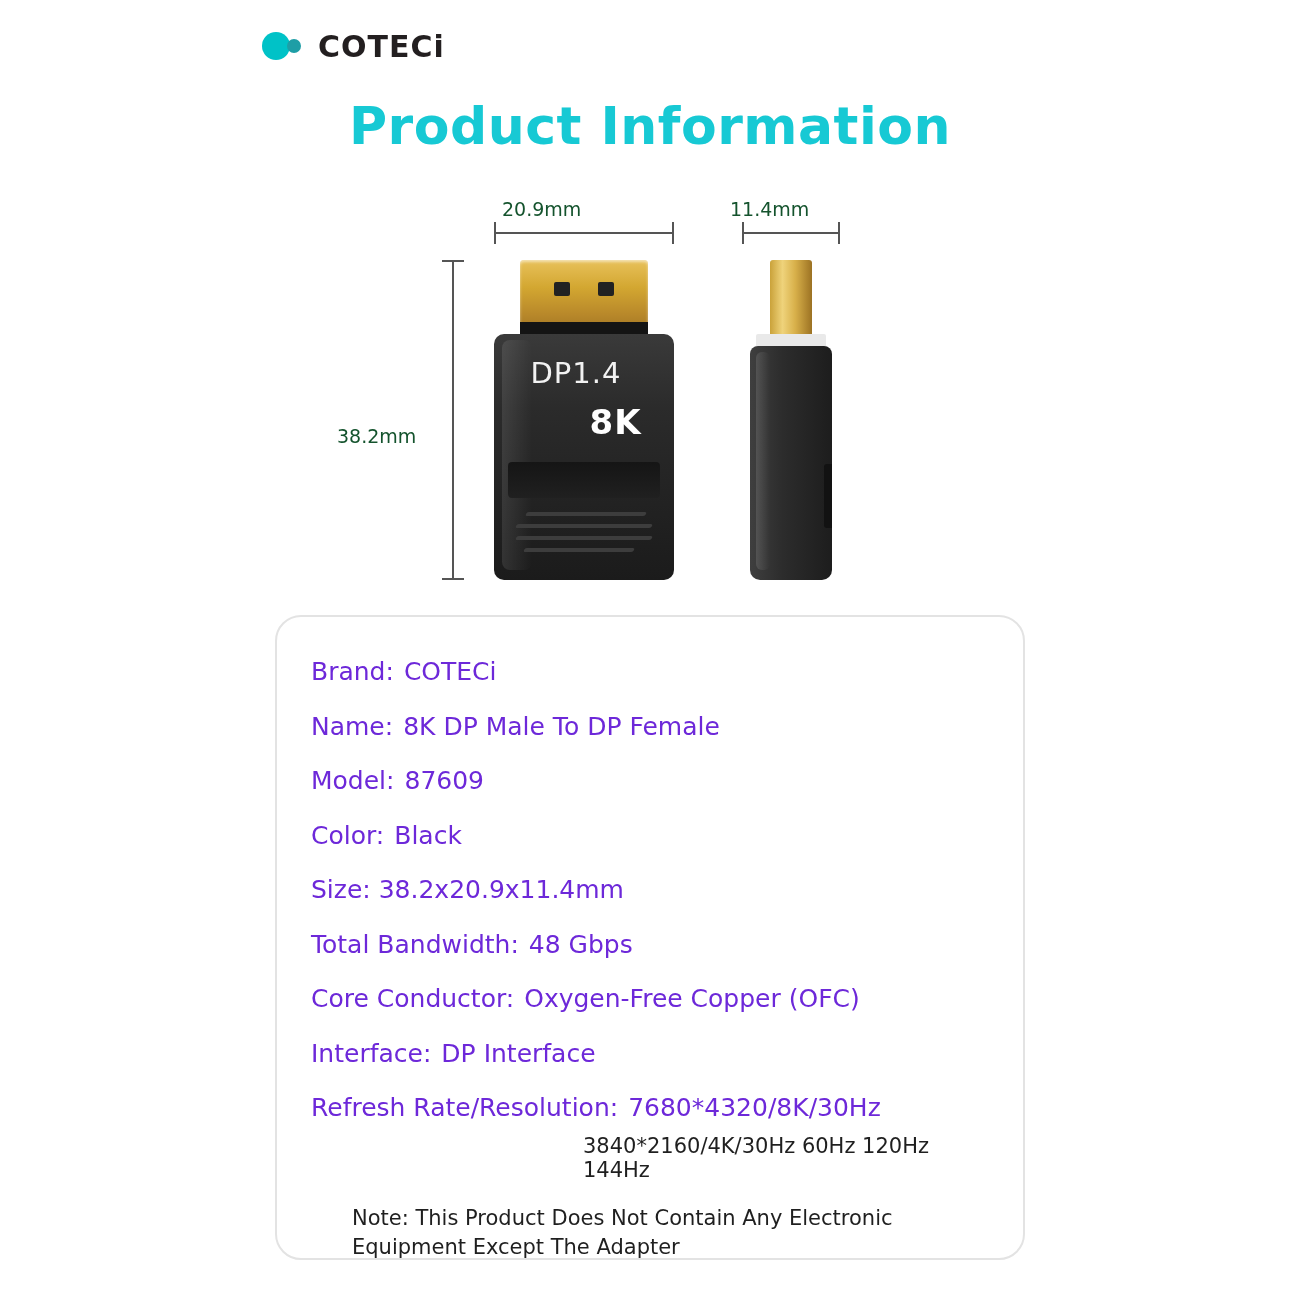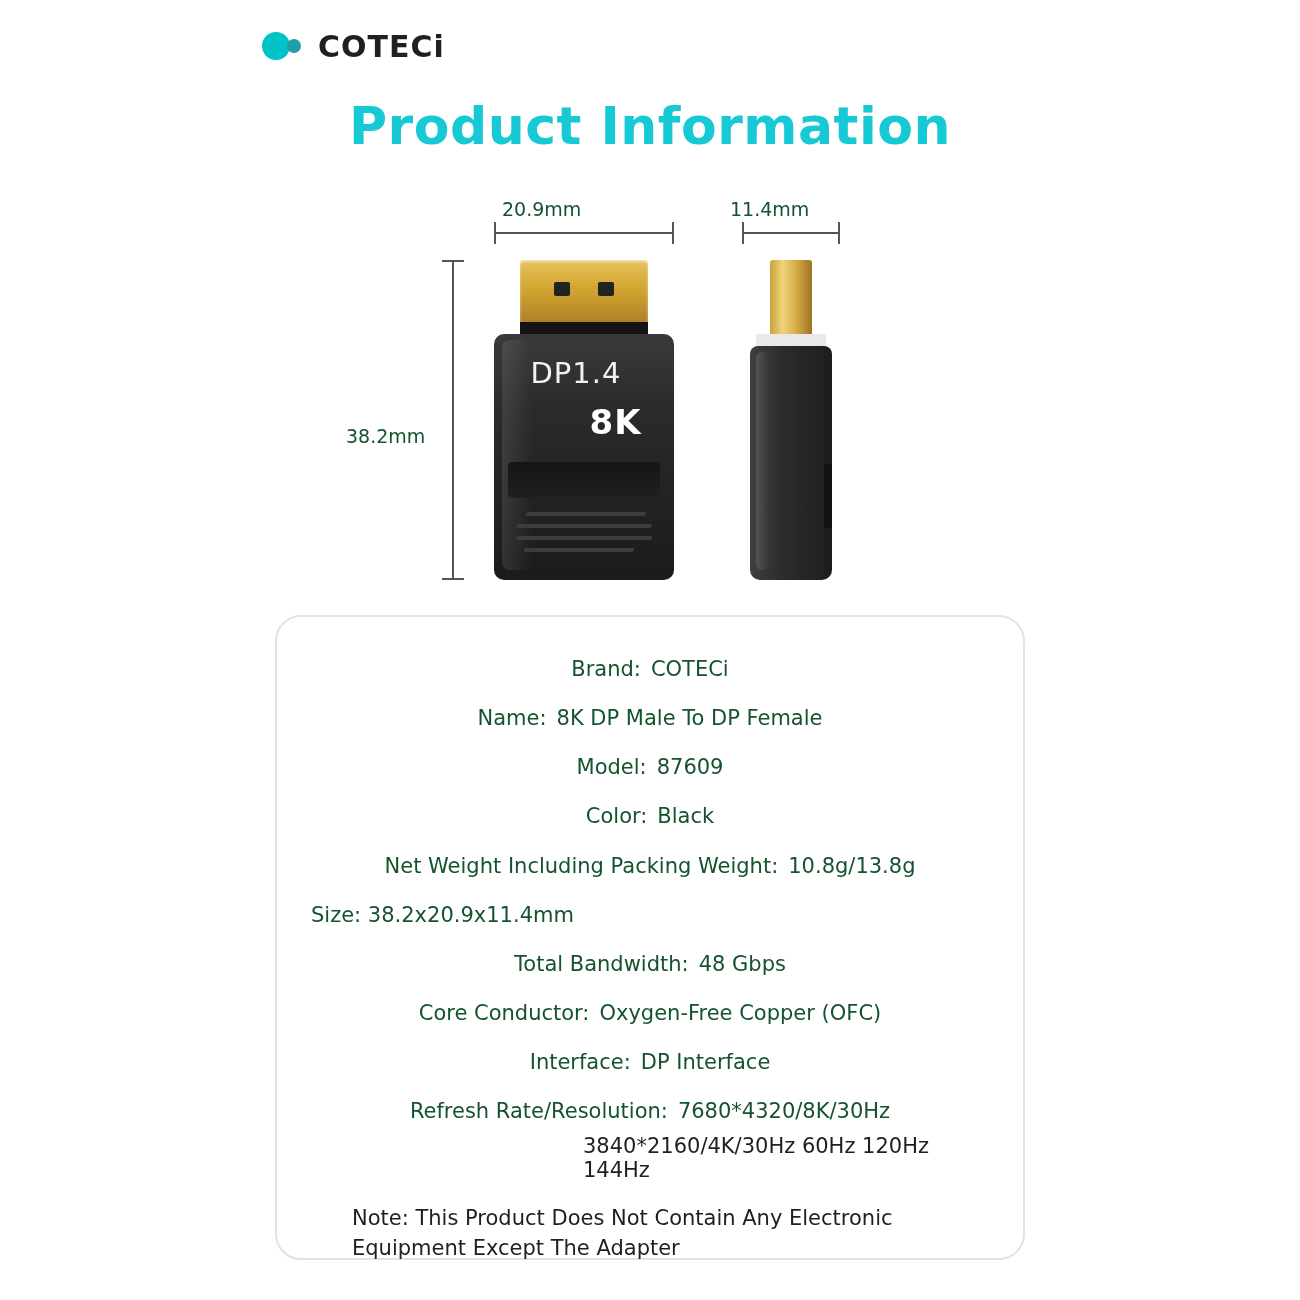--- a/index.html
+++ b/index.html
@@ -81,21 +81,21 @@
 
   
   .dim-label {
     position: absolute;
     font-size: 19px;
     color: #14532d;
     white-space: nowrap;
   }
   .dim-w1 { left: 172px; top: 8px; }
   .dim-w2 { left: 400px; top: 8px; }
-  .dim-h  { left: 16px;  top: 235px; }
+  .dim-h  { left: 7px;  top: 235px; }
 
   
   .dimline {
     position: absolute;
     background: #555;
   }
   .dl-h1 { left: 164px; top: 42px; width: 180px; height: 2px; }
   .dl-h1a { left: 164px; top: 32px; width: 2px; height: 22px; }
   .dl-h1b { left: 342px; top: 32px; width: 2px; height: 22px; }
   .dl-h2 { left: 412px; top: 42px; width: 98px; height: 2px; }
@@ -275,28 +275,27 @@
     top: 615px;
     width: 750px;
     height: 645px;
     background: #ffffff;
     border: 2px solid #e3e3e3;
     border-radius: 26px;
     box-sizing: border-box;
     padding: 38px 34px 20px 34px;
   }
   .spec-row {
-    font-size: 21px;
+    font-size: 25px;
     line-height: 1.34;
-    color: #14532d;
+    color: #6d28d9;
     margin-bottom: 21px;
     display: flex;
     flex-wrap: wrap;
     align-items: baseline;
-    justify-content: center;
   }
   .spec-label { margin-right: 10px; }
   .spec-value { }
   .spec-row.single { display: block; }
   .spec-sub {
     font-size: 21px;
     color: #1f1f1f;
     margin: -12px 0 22px 0;
     padding-left: 272px;
   }
@@ -382,24 +381,20 @@
   <div class="spec-row">
     <span class="spec-label">Model:</span>
     <span class="spec-value">87609</span>
   </div>
 
   <div class="spec-row">
     <span class="spec-label">Color:</span>
     <span class="spec-value">Black</span>
   </div>
 
-  <div class="spec-row">
-    <span class="spec-label">Net Weight Including Packing Weight:</span>
-    <span class="spec-value">10.8g/13.8g</span>
-  </div>
 
   <div class="spec-row single">
     <span class="spec-label">Size: 38.2x20.9x11.4mm</span>
   </div>
 
   <div class="spec-row">
     <span class="spec-label">Total Bandwidth:</span>
     <span class="spec-value">48 Gbps</span>
   </div>
 

